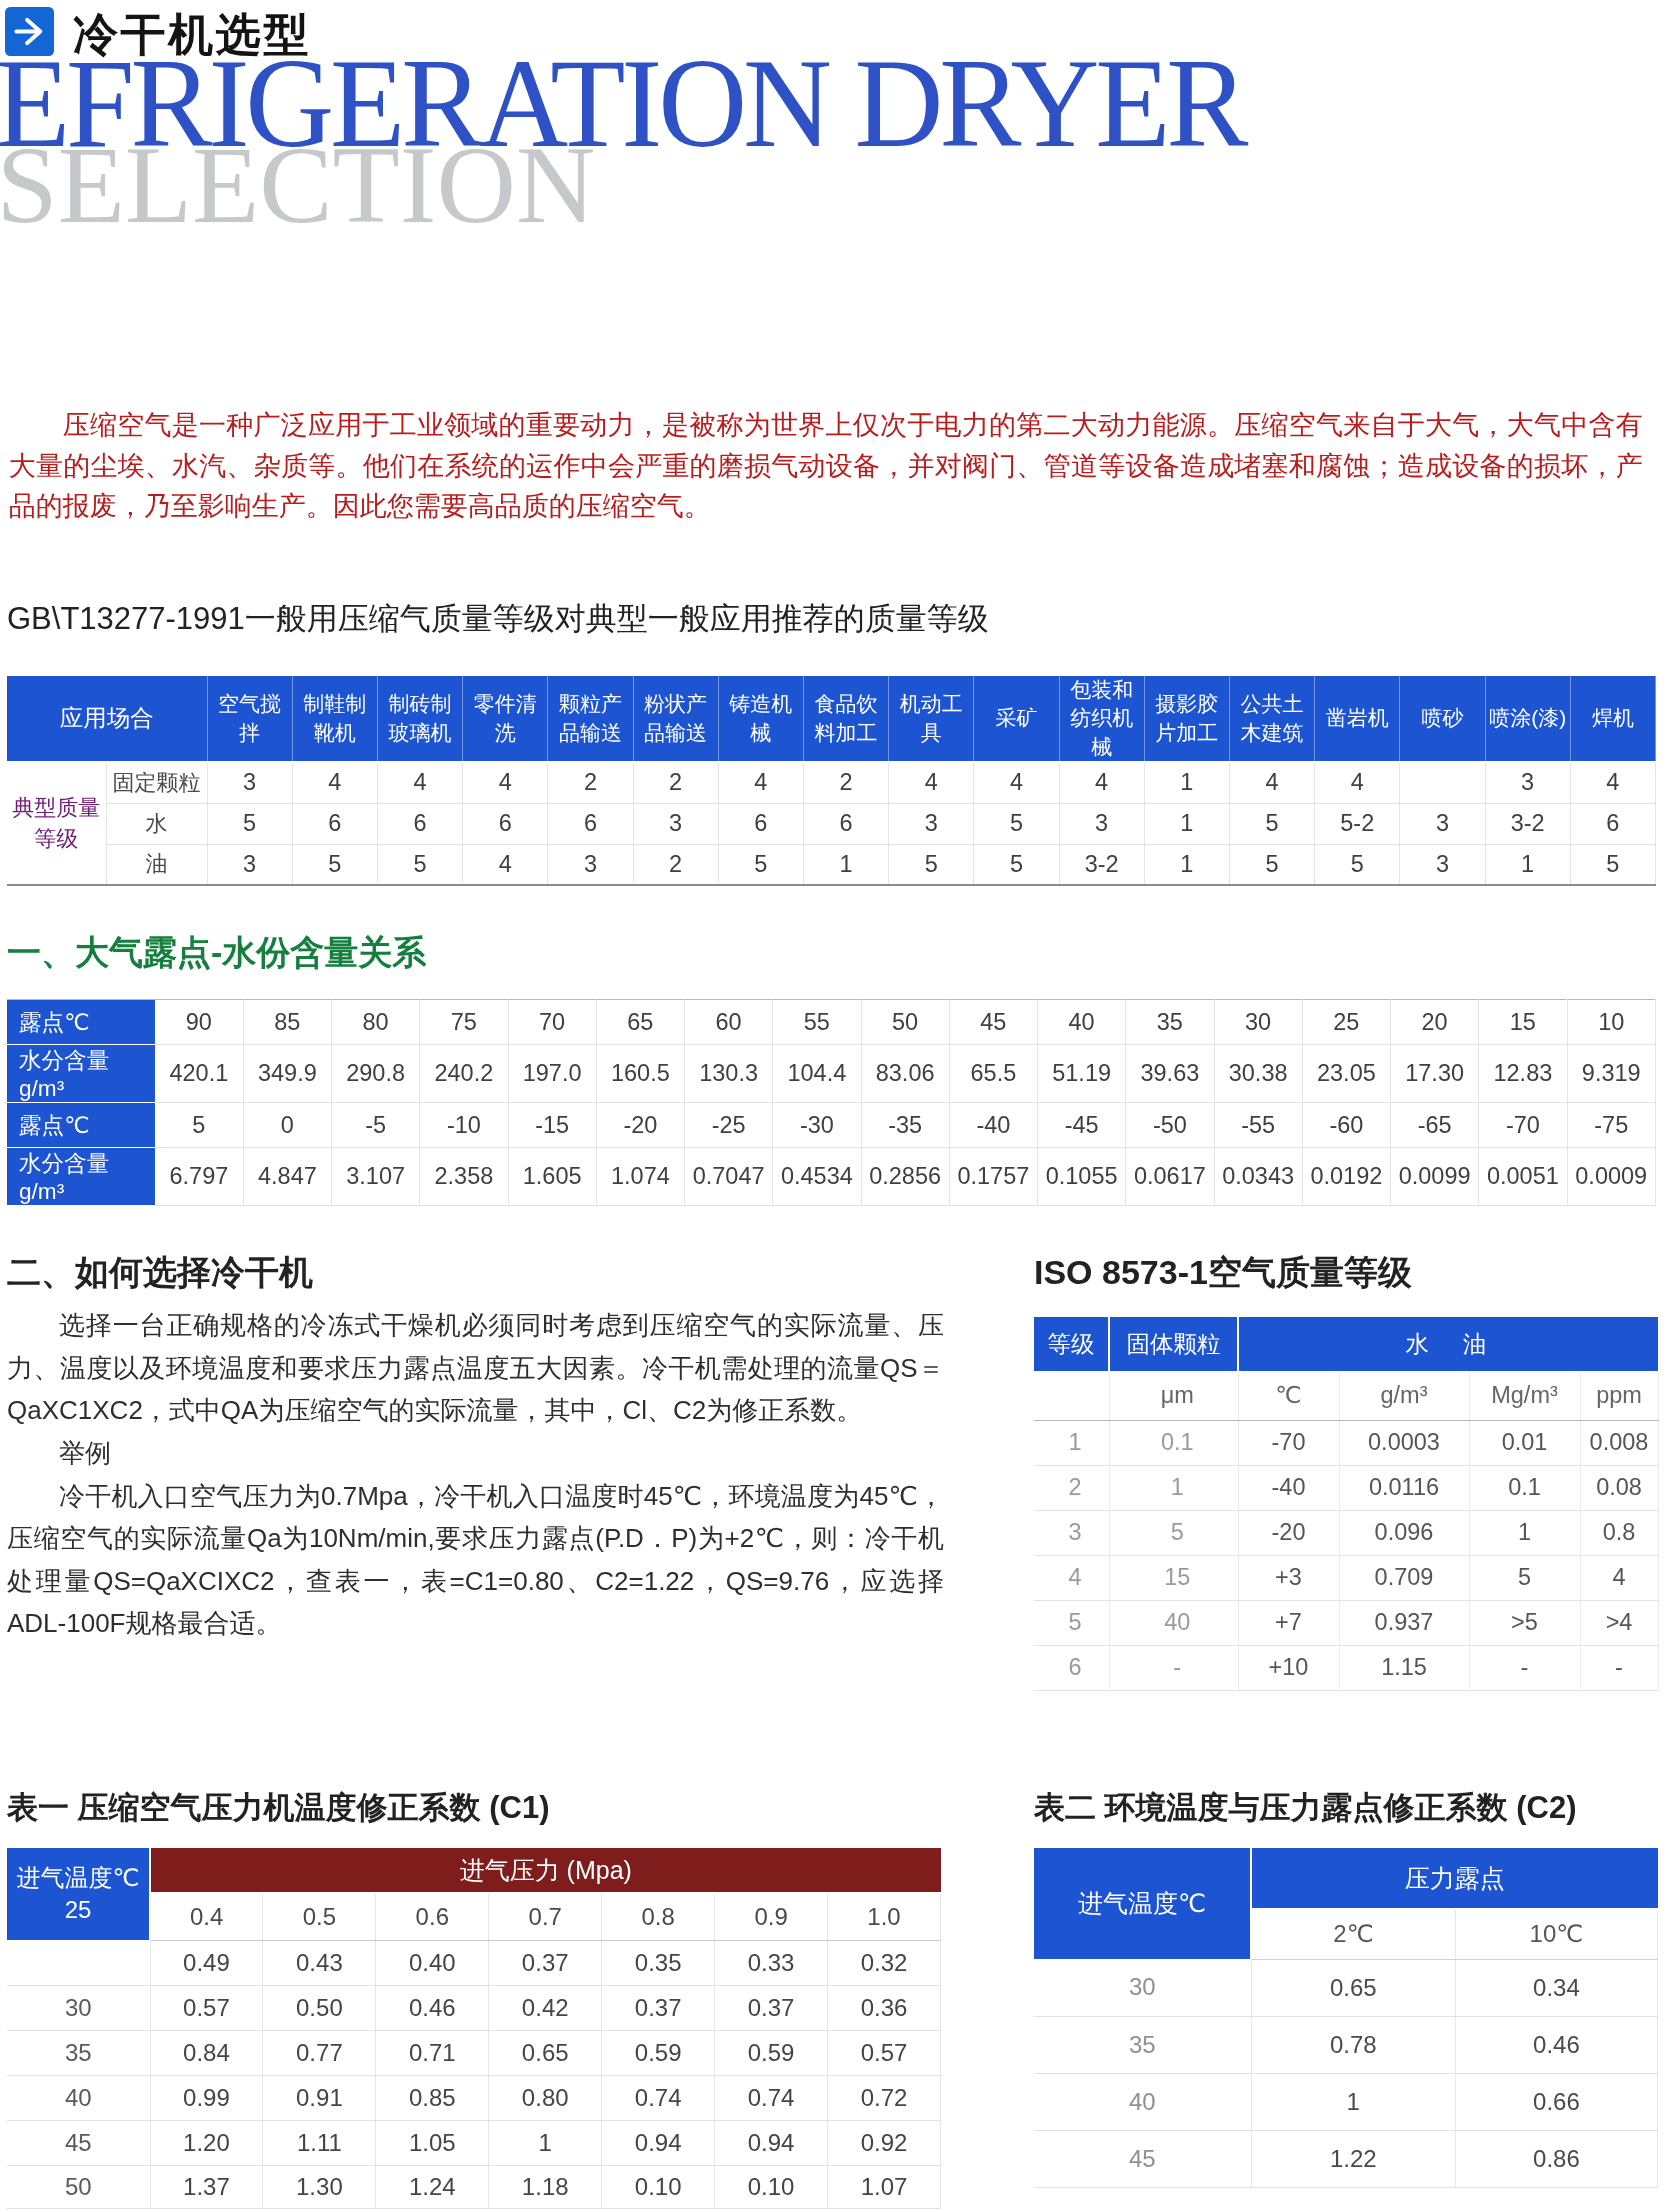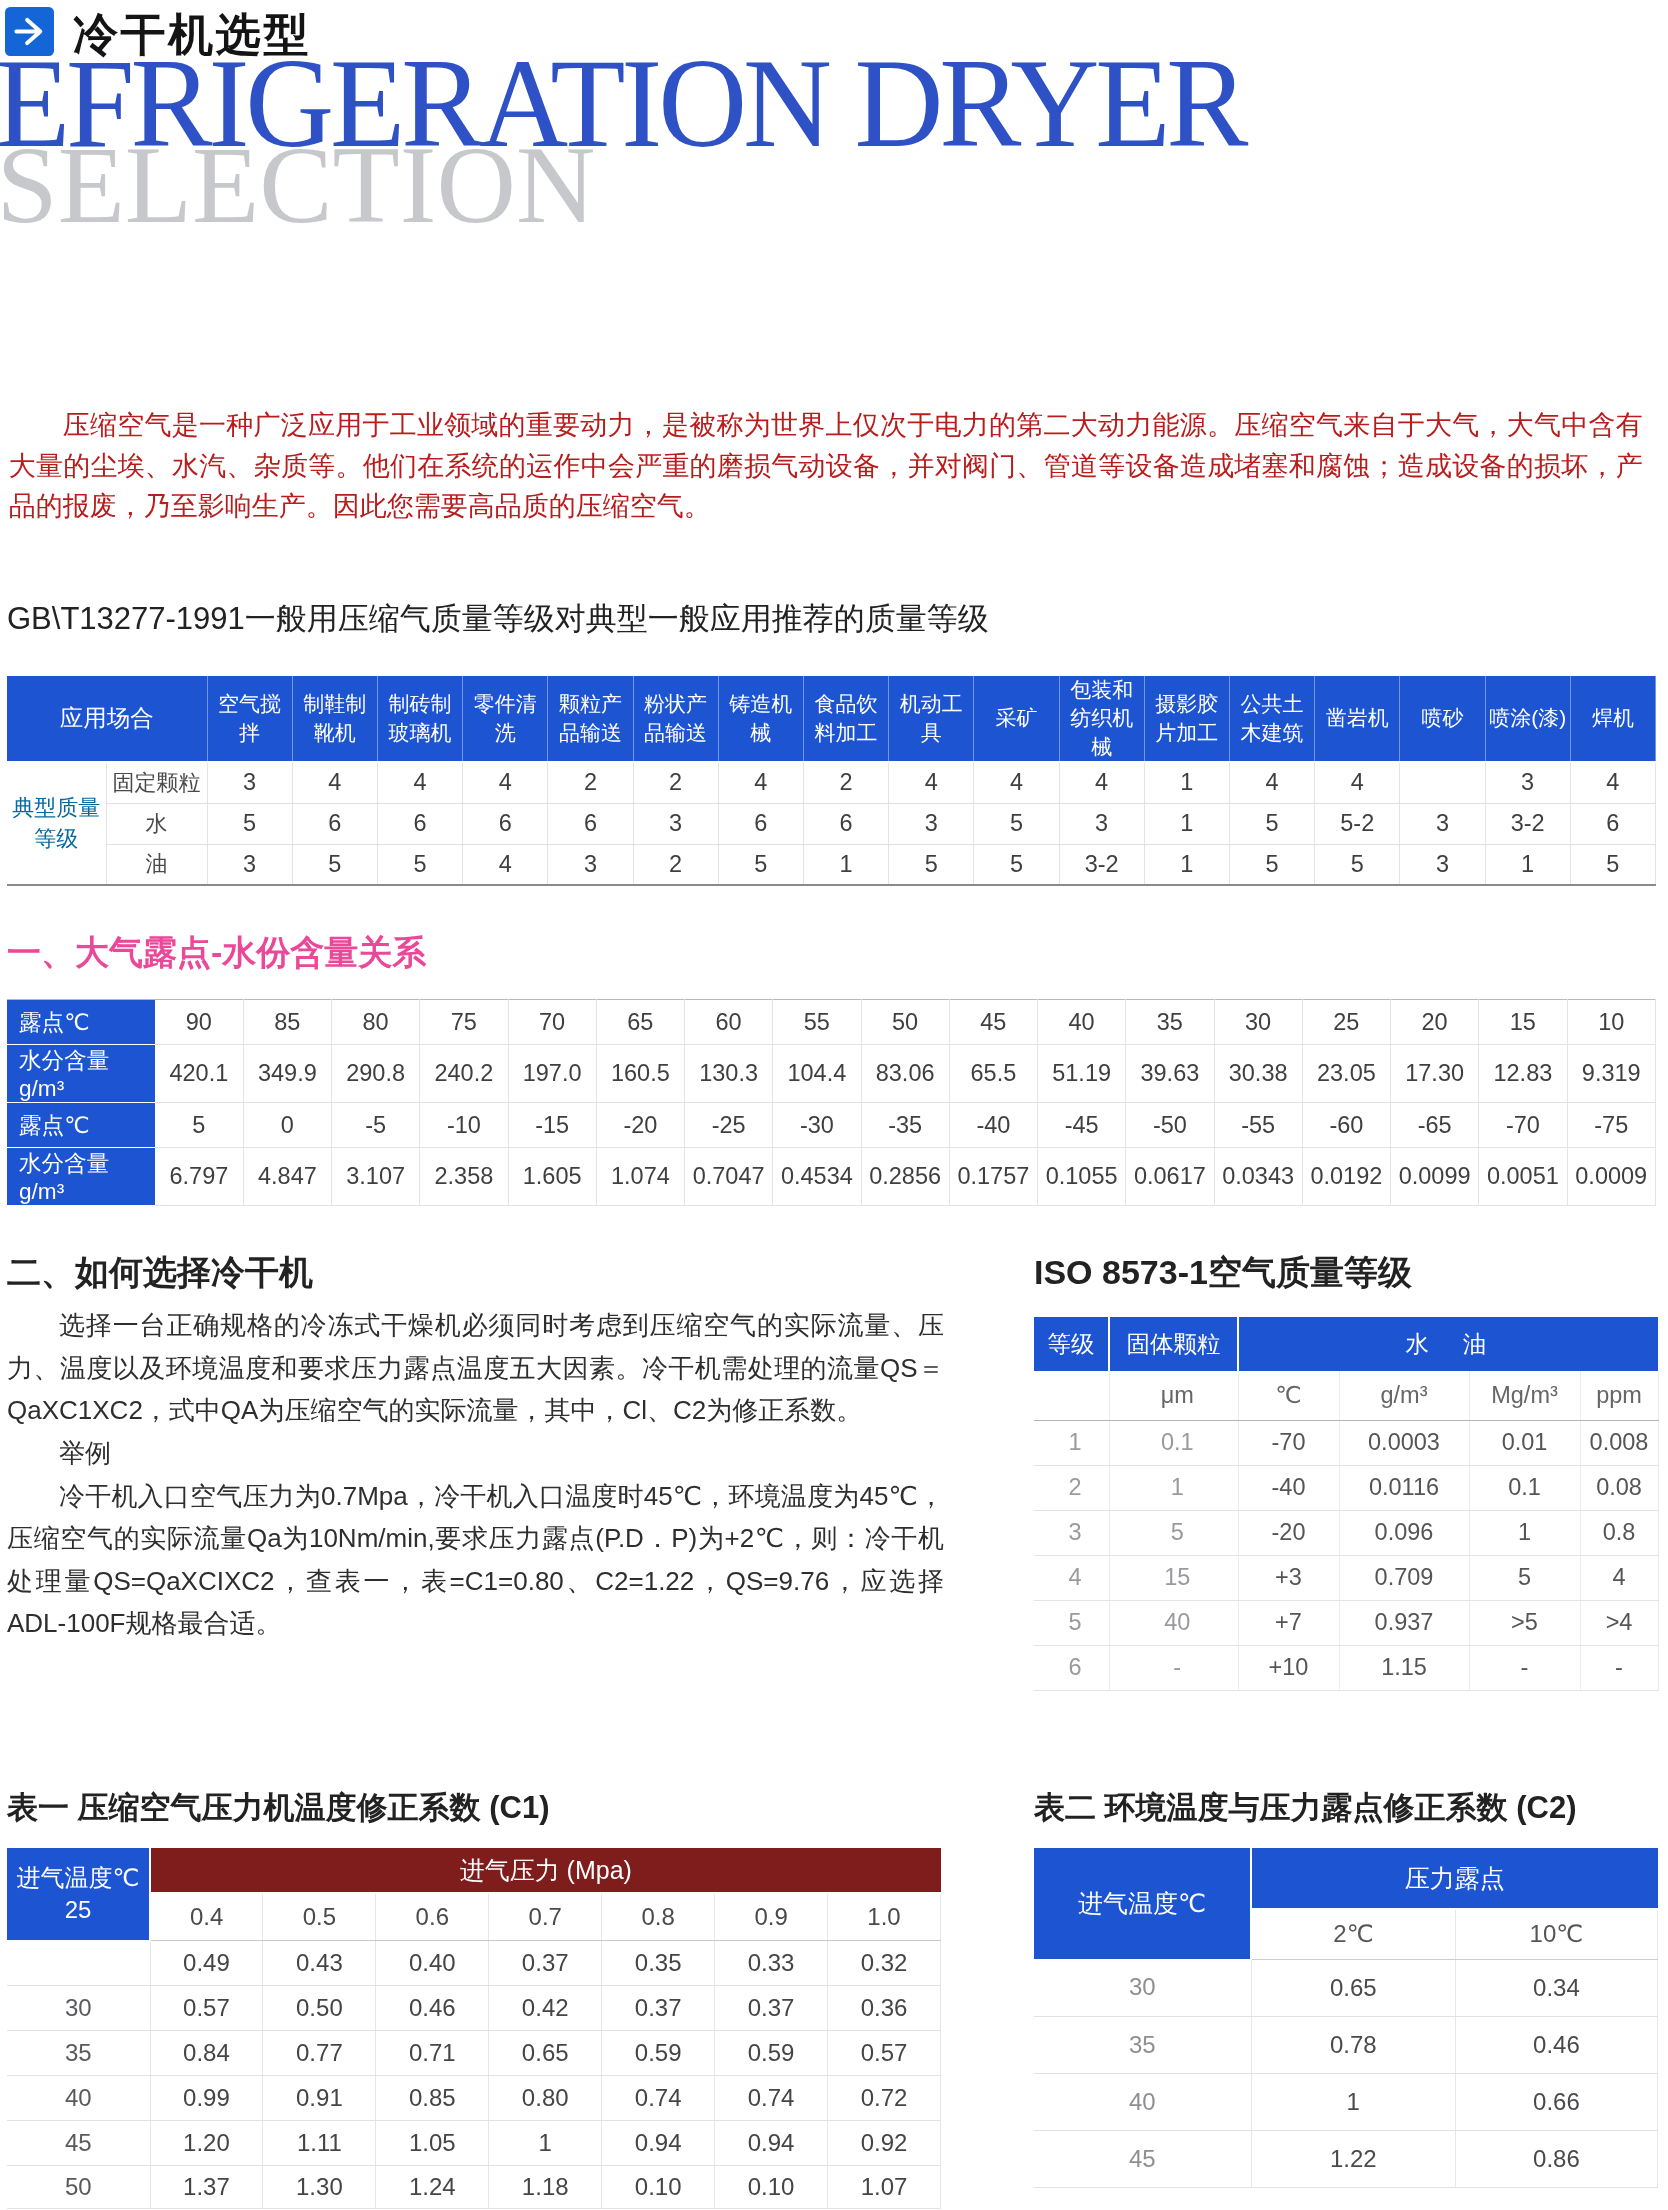--- a/index.html
+++ b/index.html
@@ -31,25 +31,25 @@
 
   
   .gb-title{left:7px;top:598px;font-size:31px;font-weight:400;color:#222;}
   .gb-wrap{left:7px;top:676px;}
   table.gb{width:1649px;border-bottom:2.6px solid #8a8a8a;}
   .gb thead th{background:#1d54d2;color:#fff;font-weight:400;font-size:21px;line-height:1.35;
     height:83px;border-right:1.7px solid rgba(255,255,255,.38);border-bottom:2.6px solid #fff;text-align:center;}
   .gb thead th.corner{font-size:23.5px;}
   .gb tbody td{text-align:center;font-size:23.5px;color:#3f3f3f;height:41px;
     border-right:0.9px solid #e4e4e7;border-bottom:0.9px solid #e0e0e3;}
-  .gb tbody td.grp{font-size:22px;color:#0369a1;line-height:1.4;}
+  .gb tbody td.grp{font-size:22px;color:#701a75;line-height:1.4;}
   .gb tbody td.lab{font-size:22px;color:#4a4a4a;}
 
   
-  .sec1-title{left:7px;top:930px;font-size:34px;font-weight:700;color:#ec4899;}
+  .sec1-title{left:7px;top:930px;font-size:34px;font-weight:700;color:#15803d;}
   .dew-wrap{left:7px;top:999px;}
   table.dew{width:1649px;border-top:1.7px solid #b9b9bc;border-bottom:1.7px solid #8f8f92;}
   .dew th{background:#1d54d2;color:#fff;font-size:22.6px;font-weight:400;text-align:left;
     padding-left:12px;height:45px;border-bottom:1.7px solid #fff;}
   .dew td{text-align:center;font-size:23.5px;color:#3f3f3f;height:45px;
     border-right:0.9px solid #e4e4e7;border-bottom:0.9px solid #e2e2e5;}
 
   
   .sec2-title{left:7px;top:1250px;font-size:34px;font-weight:700;color:#222;}
   .sec2-text{left:7px;top:1304px;width:937px;font-size:26px;line-height:1.64;color:#2e2e2e;

